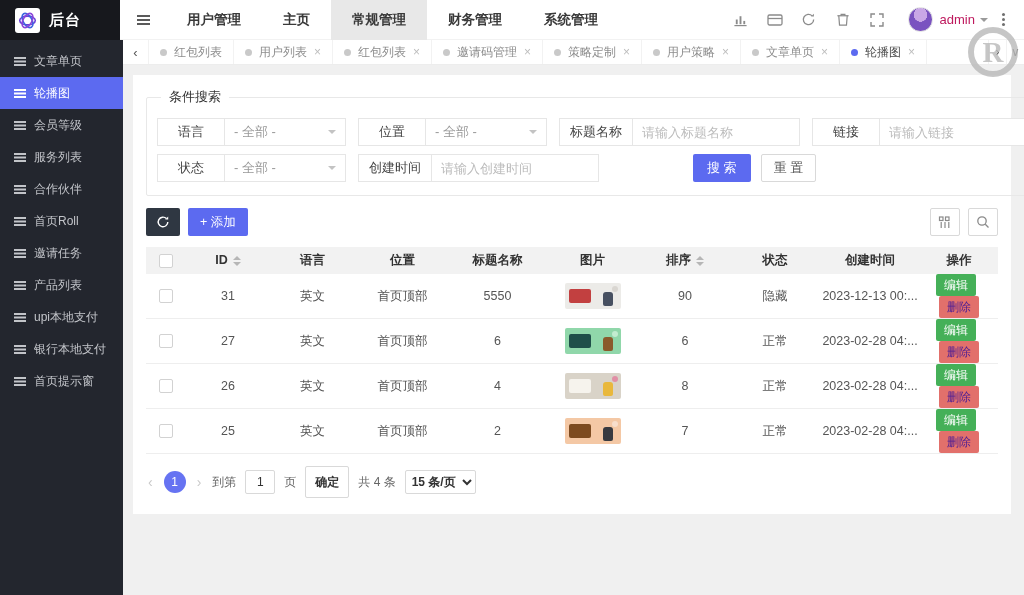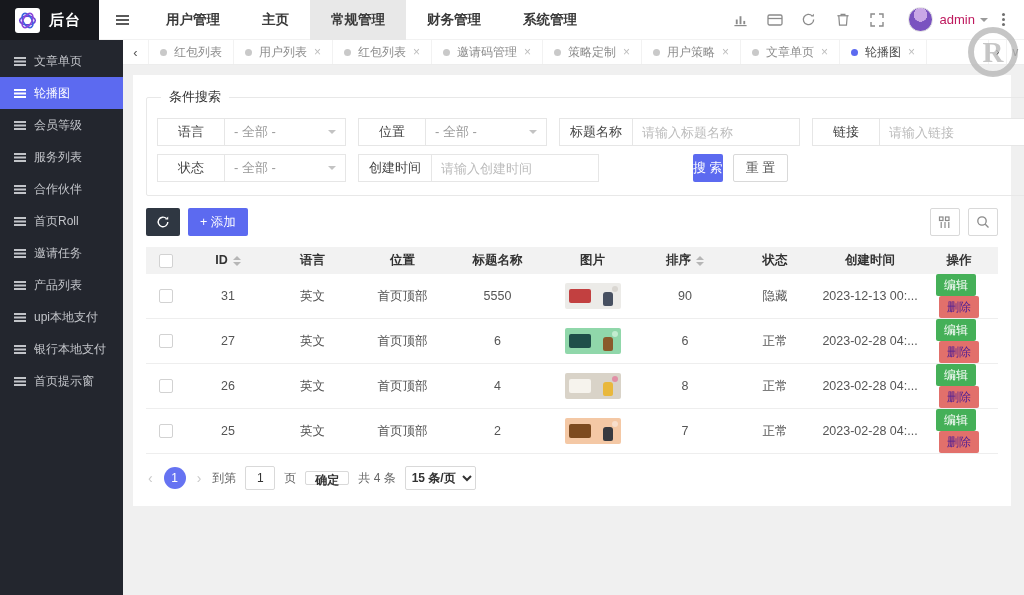--- a/index.html
+++ b/index.html
@@ -2,21 +2,21 @@
 <html><head>
 <meta charset="utf-8">
 <style>
   * { margin:0; padding:0; box-sizing:border-box; }
   html,body { width:1024px; height:595px; }
   body { font-family:"Liberation Sans","DejaVu Sans",sans-serif; font-size:13px; color:#555; background:#f0f0f0; }
   .app { position:relative; width:1024px; height:595px; overflow:hidden; background:#f0f0f0; }
 
   
   .topbar { position:absolute; top:0; left:0; right:0; height:40px; background:#fff; display:flex; border-bottom:1px solid #f2f2f2; z-index:10; }
-  .brand { width:99px; height:40px; background:#17181d; color:#fff; display:flex; align-items:center; gap:9px; padding-left:15px; flex:none; }
+  .brand { width:120px; height:40px; background:#17181d; color:#fff; display:flex; align-items:center; gap:9px; padding-left:15px; flex:none; }
   .brand-logo { width:25px; height:25px; background:#fff; border-radius:3px; display:flex; align-items:center; justify-content:center; }
   .brand-title { font-size:15px; font-weight:bold; letter-spacing:1px; }
   .topbar-main { flex:1; display:flex; align-items:center; }
   .menu-toggle { width:46px; height:40px; display:flex; align-items:center; justify-content:center; cursor:pointer; color:#5a5a5a; }
   .bars { width:13px; height:2px; background:currentColor; box-shadow:0 4px 0 currentColor,0 8px 0 currentColor; margin-top:-8px; }
   .topnav { display:flex; height:40px; }
   .topnav-item { padding:0 21px; line-height:40px; font-size:13.5px; font-weight:600; color:#3a3a3a; cursor:pointer; }
   .topnav-item.active { background:#e8e8e8; }
   .top-right { margin-left:auto; display:flex; align-items:center; gap:0; padding-right:6px; }
   .tool-ic { width:34px; height:40px; display:flex; align-items:center; justify-content:center; color:#8b8b8b; cursor:pointer; }
@@ -51,21 +51,21 @@
   fieldset.search { border:1px solid #e8e8e8; border-radius:2px; padding:4px 10px 13px; margin-bottom:12px; }
   fieldset.search legend { font-size:13px; color:#333; padding:0 8px; margin-left:4px; }
   .f-row { display:flex; align-items:center; margin-top:8px; }
   .f-group { display:flex; height:28px; margin-right:12px; }
   .f-label { min-width:68px; padding:0 10px; border:1px solid #e6e6e6; background:#fff; display:flex; align-items:center; justify-content:center; font-size:13px; color:#444; white-space:nowrap; }
   .f-select { width:122px; border:1px solid #e6e6e6; margin-left:-1px; display:flex; align-items:center; justify-content:space-between; padding:0 9px; color:#999; font-size:13px; cursor:pointer; background:#fff; }
   .f-select .caret { border-top-color:#c3c3c3; }
   .f-input { width:168px; border:1px solid #e6e6e6; margin-left:-1px; padding:0 9px; font-size:13px; color:#444; outline:none; font-family:inherit; }
   .f-input::placeholder { color:#bcbcbc; }
   .btn { display:inline-flex; align-items:center; justify-content:center; height:28px; border-radius:2px; border:none; font-size:13px; cursor:pointer; font-family:inherit; }
-  .btn-primary { background:#5c6af0; color:#fff; padding:0 0; }
+  .btn-primary { background:#5c6af0; color:#fff; padding:0 14px; }
   .btn-plain { background:#fff; color:#555; border:1px solid #d9d9d9; padding:0 12px; }
   .search-btns { margin-left:82px; display:flex; gap:10px; }
 
   .toolbar { display:flex; align-items:center; margin-bottom:11px; }
   .btn-dark { background:#2f3742; color:#fff; width:34px; height:28px; margin-right:8px; }
   .btn-add { background:#5c6af0; color:#fff; padding:0 12px; height:28px; font-size:12.5px; }
   .toolbar-right { margin-left:auto; display:flex; gap:8px; }
   .icon-btn { width:30px; height:28px; background:#fff; border:1px solid #d9d9d9; border-radius:2px; display:flex; align-items:center; justify-content:center; color:#8a8a8a; cursor:pointer; }
 
   table.grid { width:100%; border-collapse:collapse; table-layout:fixed; font-size:12.5px; color:#555; }
@@ -80,21 +80,21 @@
   .banner .b-panel { position:absolute; left:4px; top:6px; width:22px; height:14px; border-radius:2px; }
   .banner .b-blob { position:absolute; right:8px; bottom:3px; width:10px; height:14px; border-radius:3px 3px 2px 2px; }
   .banner .b-dot { position:absolute; right:3px; top:3px; width:6px; height:6px; border-radius:50%; }
   .btn-edit { background:#45b058; color:#fff; height:22px; padding:0 8px; font-size:12px; margin-right:6px; }
   .btn-del { background:#e2706b; color:#4c1d95; height:22px; padding:0 8px; font-size:12px; }
 
   .pagination { display:flex; align-items:center; gap:9px; margin-top:12px; font-size:12px; color:#666; }
   .pg-arrow { color:#c9c9c9; font-size:14px; cursor:pointer; padding:0 2px; }
   .pg-num { width:22px; height:22px; border-radius:50%; background:#6673f2; color:#fff; display:flex; align-items:center; justify-content:center; font-size:12px; cursor:pointer; }
   .pg-input { width:30px; height:24px; border:1px solid #d9d9d9; border-radius:2px; text-align:center; font-size:12px; color:#333; outline:none; font-family:inherit; }
-  .pg-confirm { height:14px; border:1px solid #d9d9d9; background:#fff; border-radius:2px; padding:0 9px; font-size:12px; font-weight:bold; color:#333; cursor:pointer; font-family:inherit; }
+  .pg-confirm { height:32px; border:1px solid #d9d9d9; background:#fff; border-radius:2px; padding:0 9px; font-size:12px; font-weight:bold; color:#333; cursor:pointer; font-family:inherit; }
   .pg-size { height:24px; border:1px solid #d9d9d9; border-radius:2px; font-size:12px; color:#333; background:#fff; font-family:inherit; padding:0 2px; font-weight:bold; }
 
   .watermark { position:absolute; top:27px; right:6px; width:50px; height:50px; border:6px solid #b9b9b9; border-radius:50%; display:flex; align-items:center; justify-content:center; font-size:29px; font-weight:bold; color:#b9b9b9; opacity:.8; z-index:60; pointer-events:none; font-family:"Liberation Serif","DejaVu Serif",serif; }
 </style>
 </head>
 <body>
 
 <div class="app">
 
   <header class="topbar">

